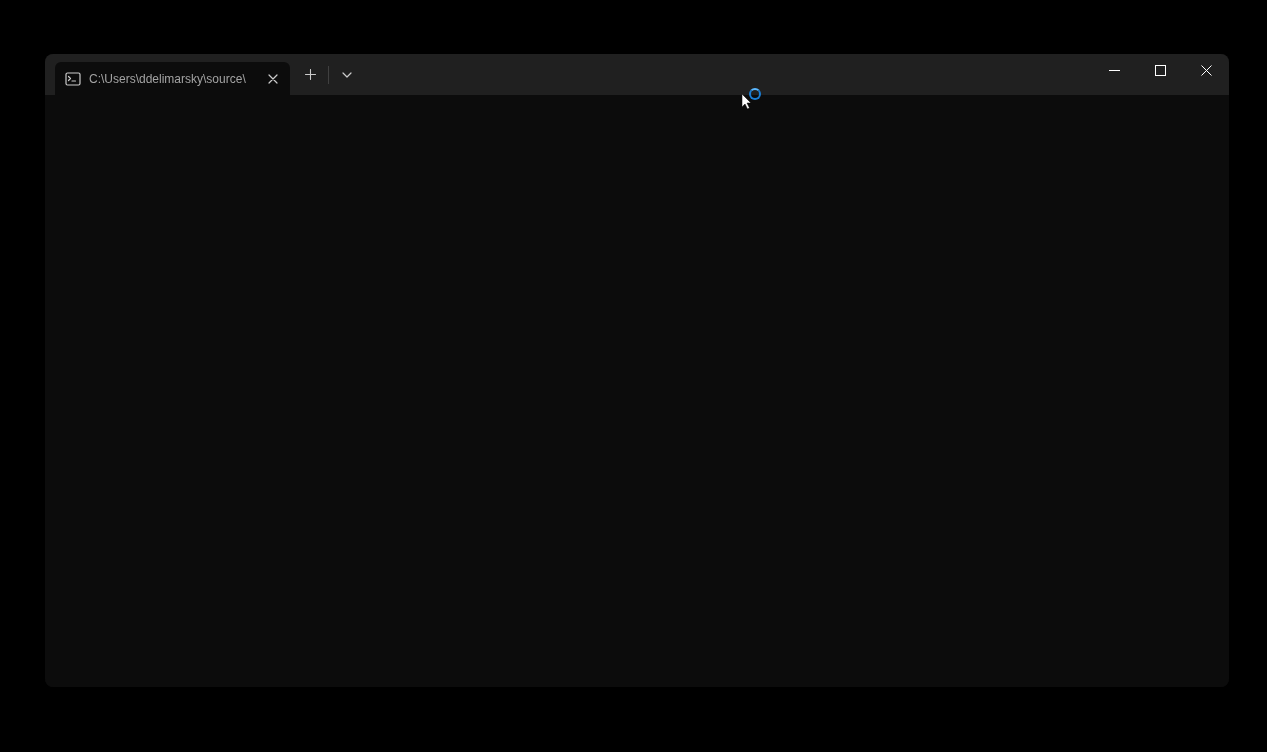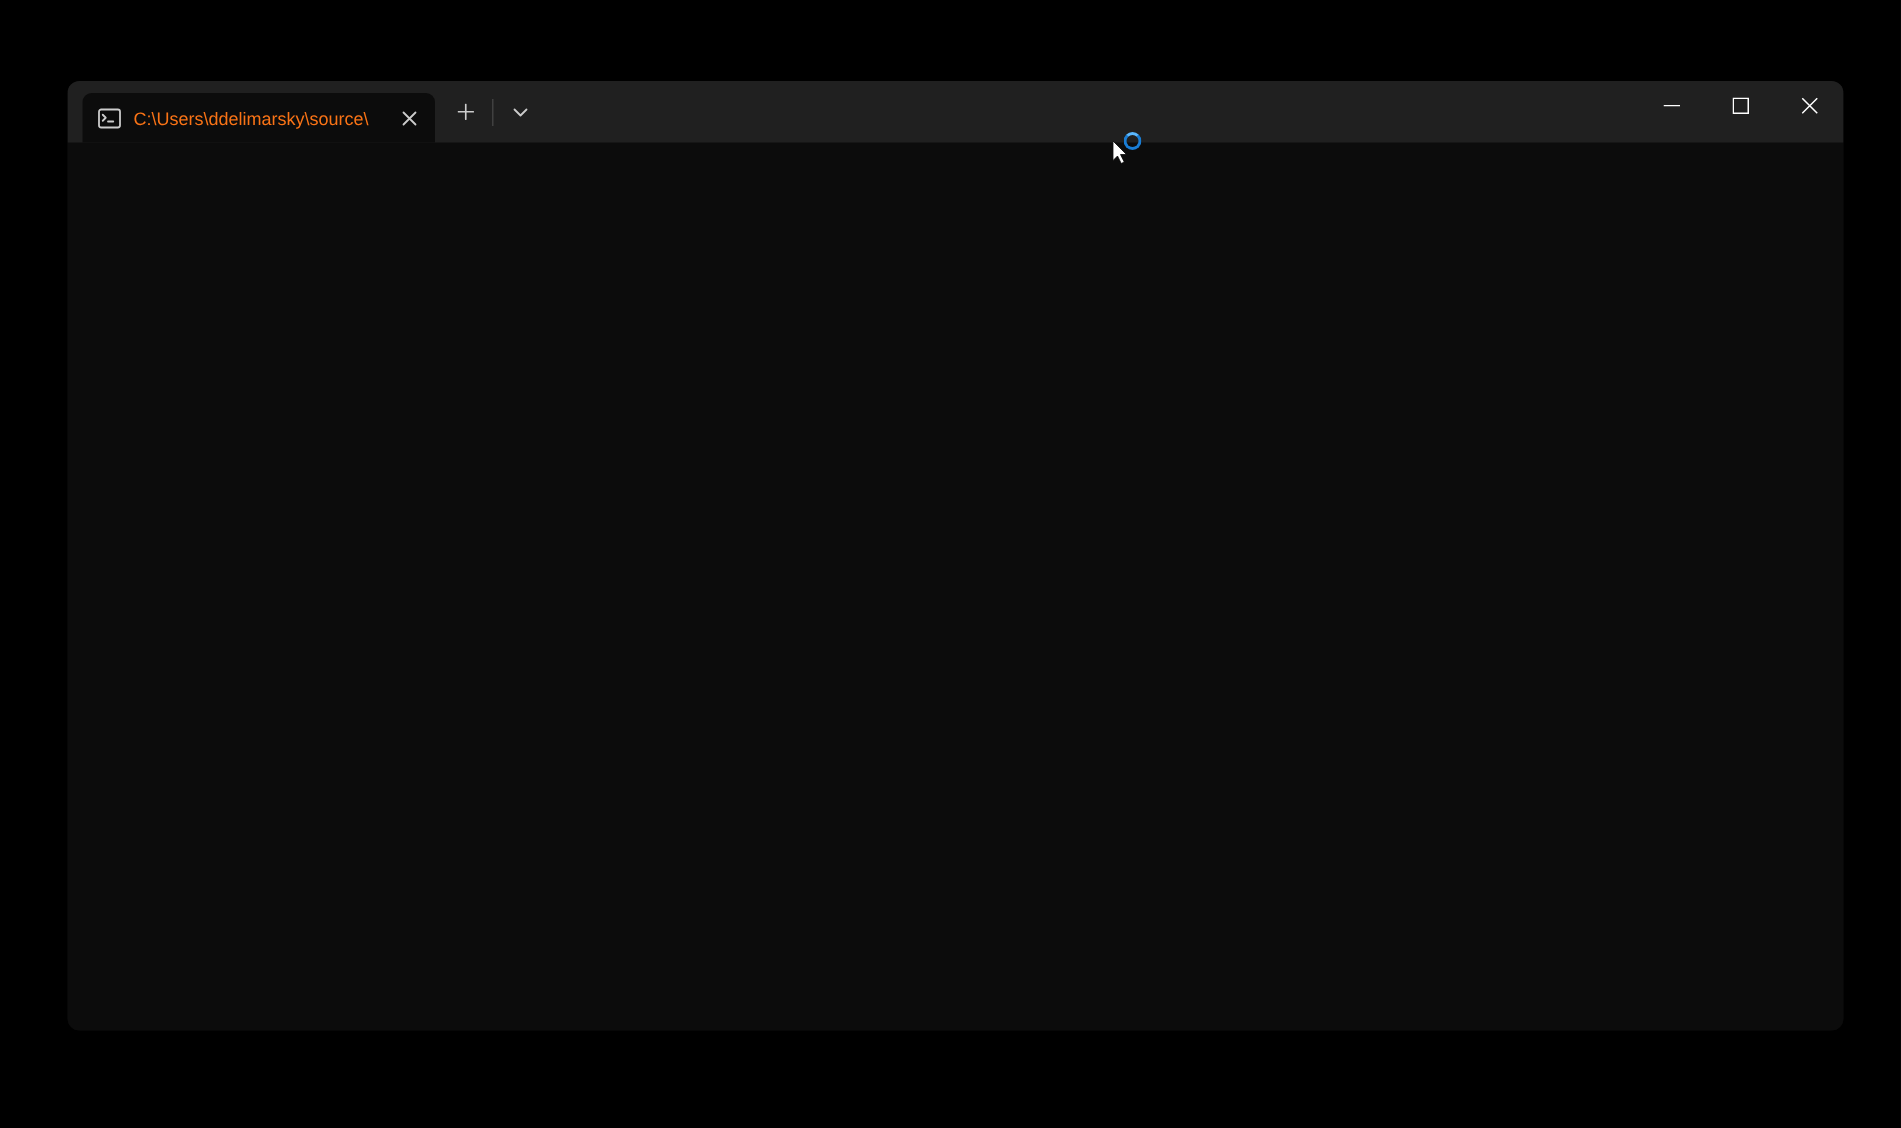--- a/index.html
+++ b/index.html
@@ -61,21 +61,21 @@
     .tab-icon {
       width: 16px;
       height: 16px;
       display: flex;
       align-items: center;
       justify-content: center;
       flex-shrink: 0;
     }
 
     .tab-title {
-      color: #f97316;
+      color: #a3a3a3;
       font-size: 12px;
       white-space: nowrap;
       overflow: hidden;
       text-overflow: clip;
       flex: 1;
     }
 
     .tab-close {
       width: 18px;
       height: 18px;

